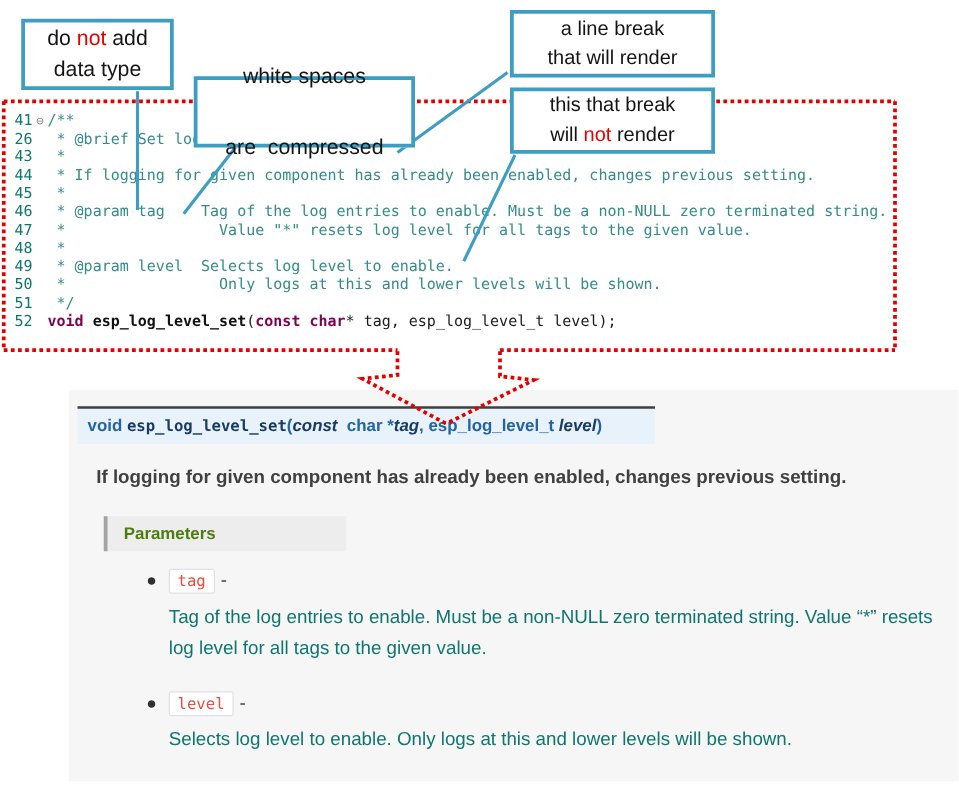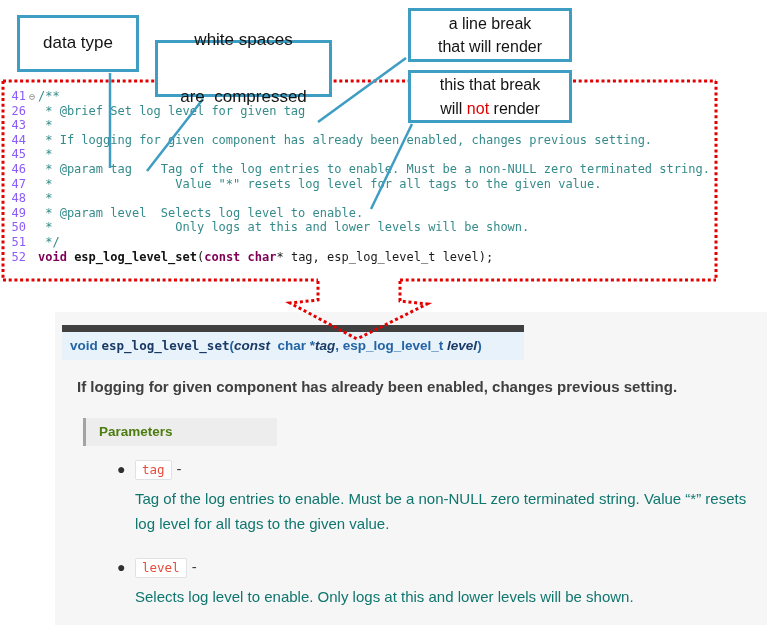--- a/index.html
+++ b/index.html
@@ -5,43 +5,43 @@
   html,body{margin:0;padding:0;background:#fff;}
   #root{position:relative;width:767px;height:637px;background:#fff;overflow:hidden;
         font-family:"Liberation Sans",sans-serif;}
 
   
   .callout{position:absolute;z-index:30;background:#fff;border:3px solid #3d9dc2;
            display:flex;flex-direction:column;justify-content:center;align-items:center;
            text-align:center;font-size:17px;line-height:1.45;color:#141414;white-space:pre;}
   .red{color:#e50000;}
   #box-do-not{left:17px;top:15px;width:116px;height:51px;}
-  #box-white-spaces{left:155px;top:40px;width:171px;height:51px;gap:32px;}
+  #box-white-spaces{left:155px;top:61px;width:171px;height:51px;gap:32px;}
   #box-break-render{left:408px;top:8px;width:158px;height:48px;font-size:16px;}
   #box-break-not-render{left:408px;top:70px;width:158px;height:47px;font-size:16px;}
 
   
   #code-editor{position:absolute;left:0;top:89px;z-index:10;
                font-family:"DejaVu Sans Mono","Liberation Mono",monospace;
                font-size:12px;line-height:14.6px;}
   .code-line{white-space:pre;height:14.6px;}
-  .lnum{display:inline-block;width:26px;text-align:right;color:#8b5cf6;}
+  .lnum{display:inline-block;width:26px;text-align:right;color:#0f766e;}
   .fold{display:inline-block;width:12px;color:#8a8a8a;font-size:10px;text-align:center;}
   .seg-comment{color:#358b8b;}
   .seg-kw{color:#7f0055;font-weight:bold;}
   .seg-fn{color:#111;font-weight:bold;}
   .seg-pl{color:#1a1a1a;}
 
   
   #overlay{position:absolute;left:0;top:0;z-index:20;pointer-events:none;}
 
   
   #doc-panel{position:absolute;left:55px;top:312px;width:712px;height:313px;
              background:#f6f6f6;color:#404040;}
-  #sig-bar{margin:13px 0 0 7px;width:446px;background:#e7f2fa;border-top:7px solid #404040;
+  #sig-bar{margin:13px 0 0 7px;width:446px;background:#e7f2fa;border-top:2px solid #404040;
            padding:6px 8px 7px 8px;font-size:13.5px;white-space:pre;}
   .sig-kw{color:#2464a4;font-weight:bold;}
   .sig-plain{color:#2464a4;font-weight:bold;}
   .sig-name{font-family:"DejaVu Sans Mono","Liberation Mono",monospace;font-size:12.5px;
             font-weight:bold;color:#1a3a66;}
   .sig-param{color:#1a3a66;font-weight:bold;font-style:italic;}
   .doc-p{margin:0 0 0 22px;font-size:15px;line-height:20px;}
   #doc-p1{padding-top:22px;}
   #doc-p2{padding-top:17px;font-weight:bold;}
   #params-header{margin:21px 0 0 28px;width:178px;height:28px;background:#ededed;
@@ -93,20 +93,21 @@
     </g>
     <g stroke="#3d9dc2" stroke-width="2.5" fill="none">
       <path d="M110,73 L110,168"></path>
       <path d="M203,99 L147,171"></path>
       <path d="M406,58 L318,122"></path>
       <path d="M412,124 L371,209"></path>
     </g>
   </svg>
 
   <div class="callout" id="box-do-not">
+    <div><span>do </span><span class="red">not</span><span> add</span></div>
     <div>data type</div>
   </div>
   <div class="callout" id="box-white-spaces">
     <div>white spaces</div>
     <div>are  compressed</div>
   </div>
   <div class="callout" id="box-break-render">
     <div>a line break</div>
     <div>that will render</div>
   </div>

